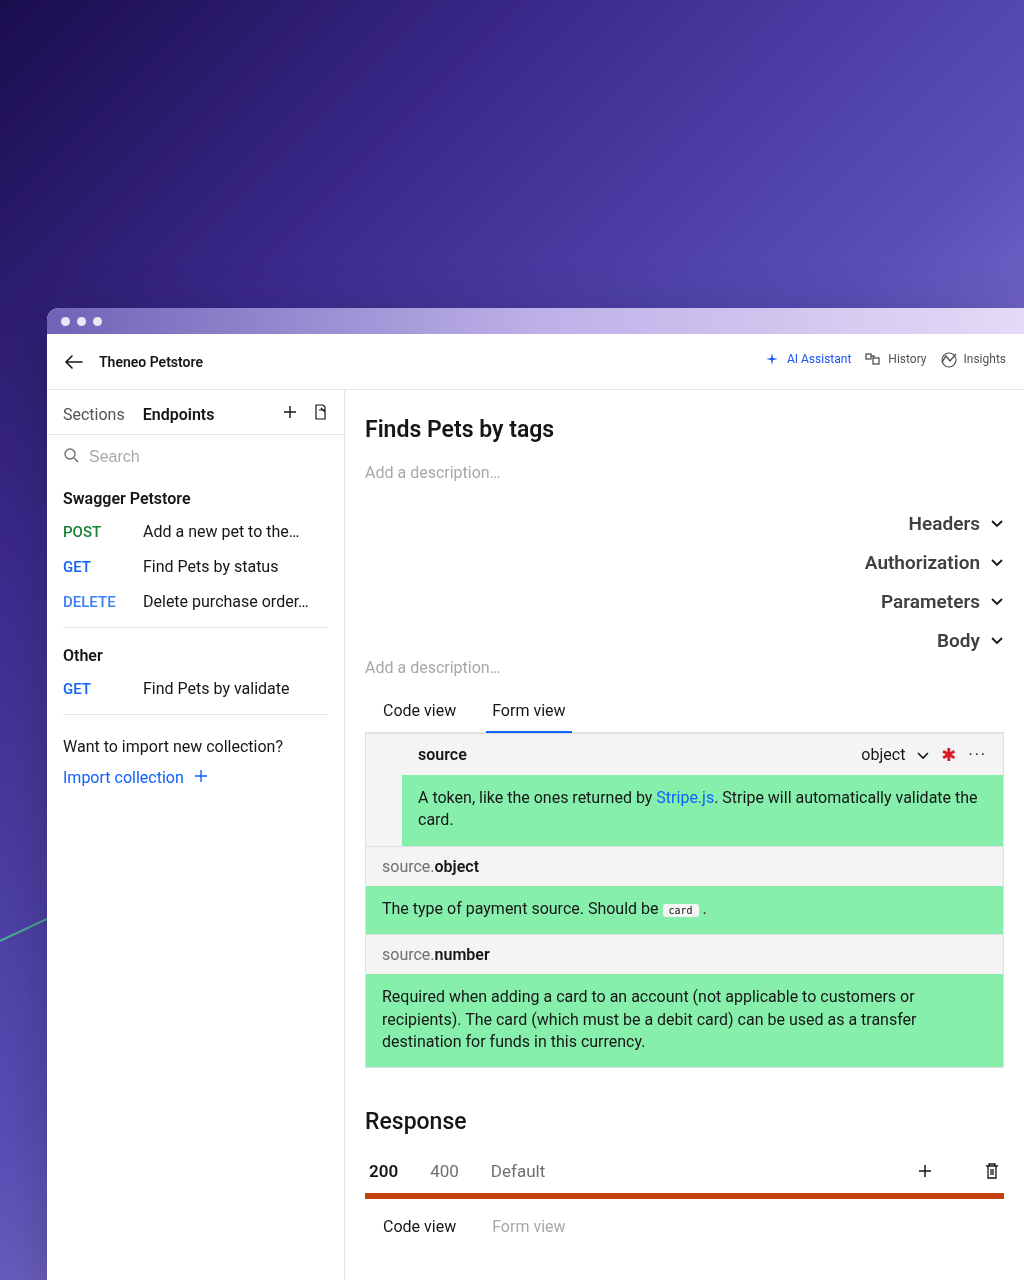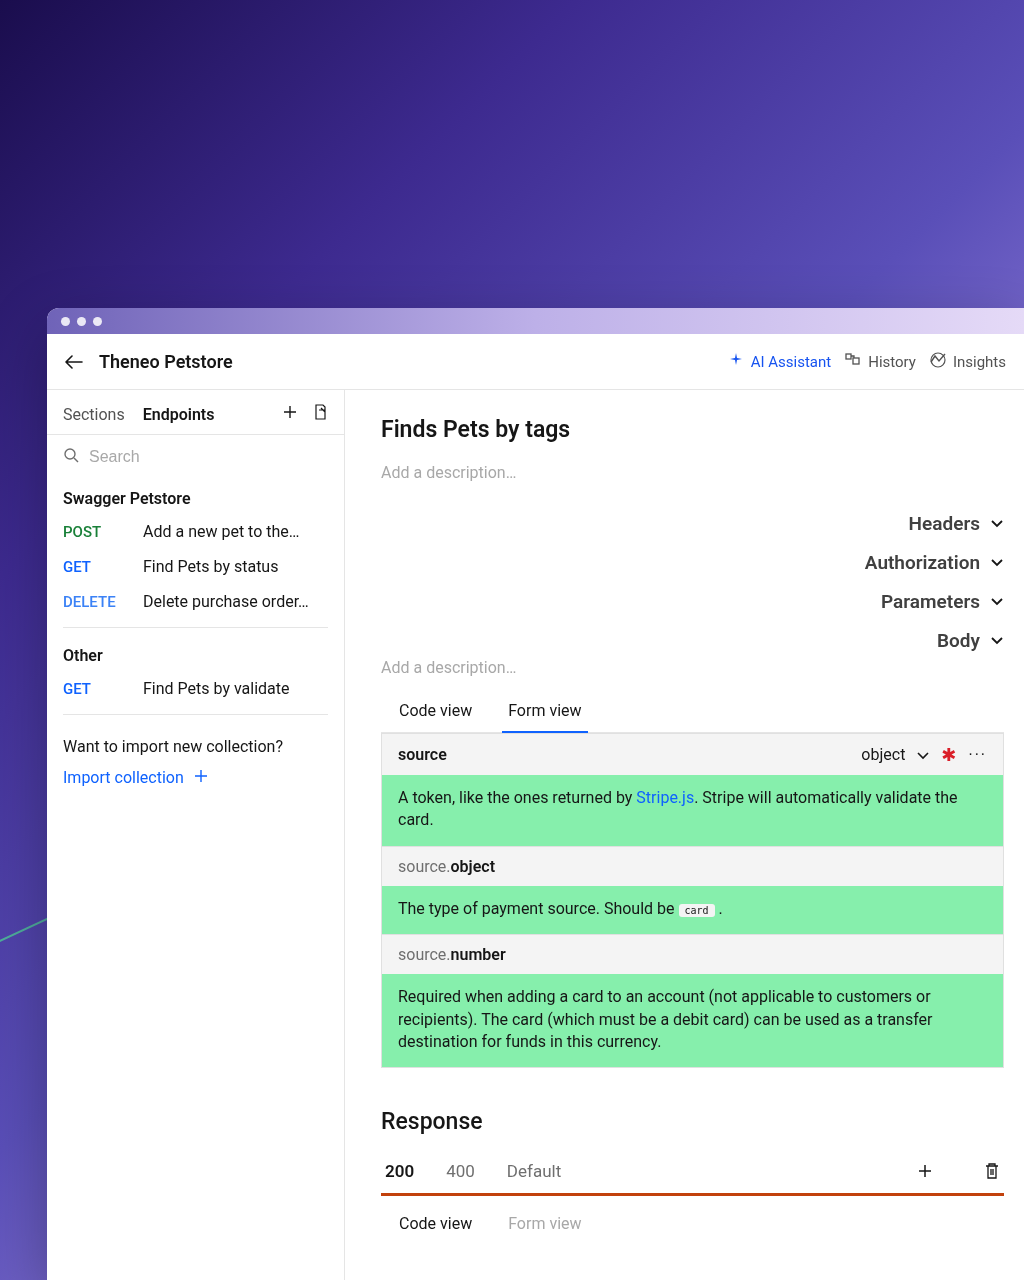--- a/index.html
+++ b/index.html
@@ -43,29 +43,29 @@
 .dot { width: 9px; height: 9px; border-radius: 50%; background: #fff; opacity: 0.85; }
 .topbar {
   height: 56px;
   display: flex;
   align-items: center;
   padding: 0 18px;
   border-bottom: 1px solid #e5e5e5;
   gap: 14px;
 }
 .back-arrow { width: 20px; height: 20px; display:flex; align-items:center; }
-.page-title { font-size: 18px; font-weight: 600; color: #161616; }
+.page-title { font-size: 14px; font-weight: 600; color: #161616; }
 .topbar-spacer { flex: 1; }
 .topbar-link {
-  display: flex; align-items: center; gap: 7px;
-  font-size: 15px; color: #525252; cursor: pointer;
+  display: flex; align-items: flex-start; gap: 7px;
+  font-size: 12px; color: #525252; cursor: pointer;
 }
 .topbar-link.ai { color: #1653f0; }
 .topbar-link svg { flex-shrink: 0; }
-.content { display: flex; height: calc(100% - 82px); gap: 16px; }
+.content { display: flex; height: calc(100% - 82px); }
 .sidebar {
   width: 298px;
   border-right: 1px solid #e5e5e5;
   padding: 0;
   display: flex;
   flex-direction: column;
 }
 .side-tabs {
   display: flex; align-items: center;
   padding: 14px 16px 10px;
@@ -103,21 +103,21 @@
 .chev { display:inline-flex; }
 .body-desc { font-size: 16px; color: #a8a8a8; margin: -10px 0 14px; }
 .view-tabs { display: flex; gap: 36px; border-bottom: 1px solid #e5e5e5; padding: 0 18px; }
 .view-tab { font-size: 16px; color: #161616; padding: 10px 0 12px; cursor: pointer; position: relative; }
 .view-tab.active::after { content:''; position:absolute; bottom:-1px; left:-6px; right:-6px; height:2px; background:#0f62fe; }
 .param-row {
   background: #f4f4f4;
   border: 1px solid #e0e0e0;
   border-top:none;
 }
-.param-row.first { border-top: 1px solid #e0e0e0; }
+.param-row.first { border-top: 1px solid #e0e0e0; padding-left: 36px; }
 .param-head {
   display: flex; align-items: center;
   padding: 10px 16px;
   gap: 12px;
 }
 .param-name { font-size: 16px; color: #161616; }
 .param-name .bold { font-weight: 600; }
 .param-name .light { color: #6f6f6f; }
 .param-head-spacer { flex:1; }
 .param-type { font-size: 16px; color: #161616; }
@@ -131,21 +131,21 @@
 .code-chip {
   font-family: ui-monospace, monospace;
   font-size: 10px;
   background: #f4f4f4;
   padding: 1px 6px;
   border-radius: 3px;
 }
 .req-star { color: #da1e28; font-size: 18px; }
 .more-dots { letter-spacing: 2px; color:#161616; cursor:pointer; }
 .response-head { font-size: 23px; font-weight: 500; color: #161616; margin: 40px 0 14px; }
-.status-row { display: flex; align-items: center; gap: 32px; border-bottom: 3px solid #c2410c; padding: 0 4px; }
+.status-row { display: flex; align-items: center; gap: 32px; border-bottom: 6px solid #c2410c; padding: 0 4px; }
 .status { font-size: 17px; color: #6f6f6f; padding: 12px 0; cursor: pointer; }
 .status.active { color: #161616; font-weight: 600; }
 .status-spacer { flex: 1; }
 .icon-btn { cursor: pointer; display:flex; }
 .response-view-tabs { display: flex; gap: 36px; padding: 18px 18px 0; }
 .rv-tab { font-size: 16px; color: #161616; }
 .rv-tab.inactive { color: #a8a8a8; }
 </style>
 </head>
 <body>

